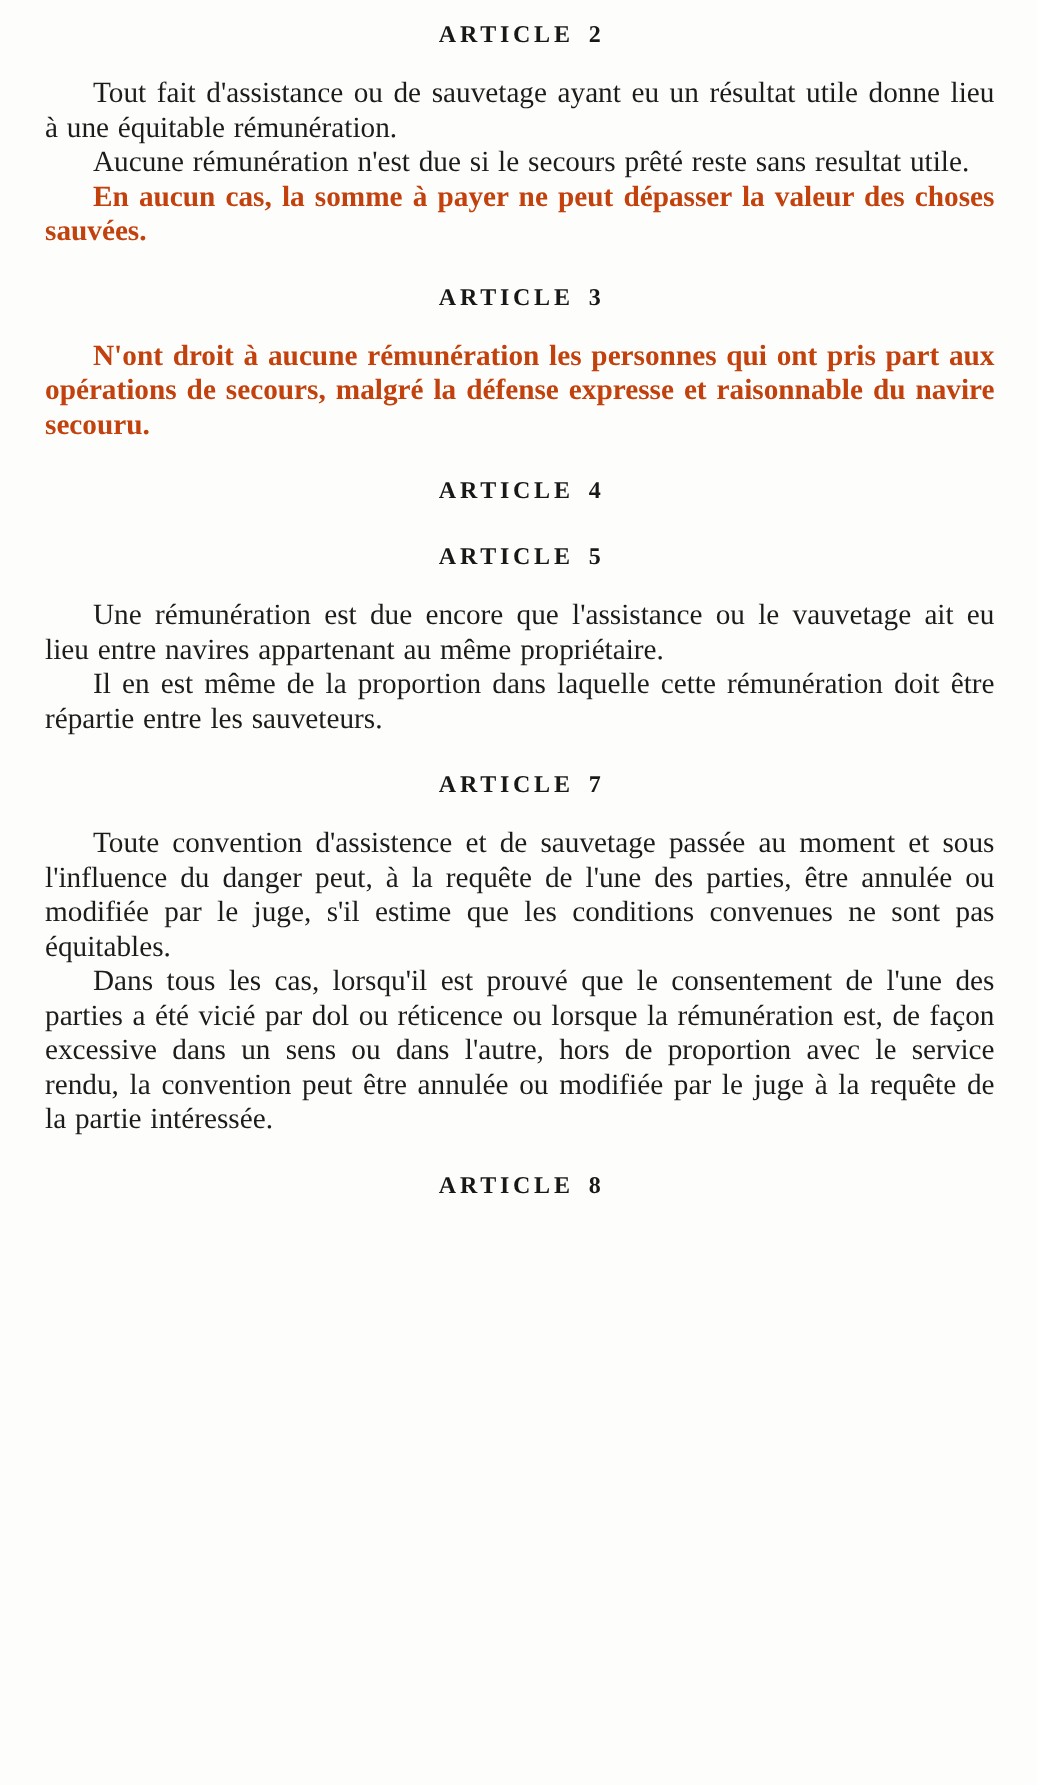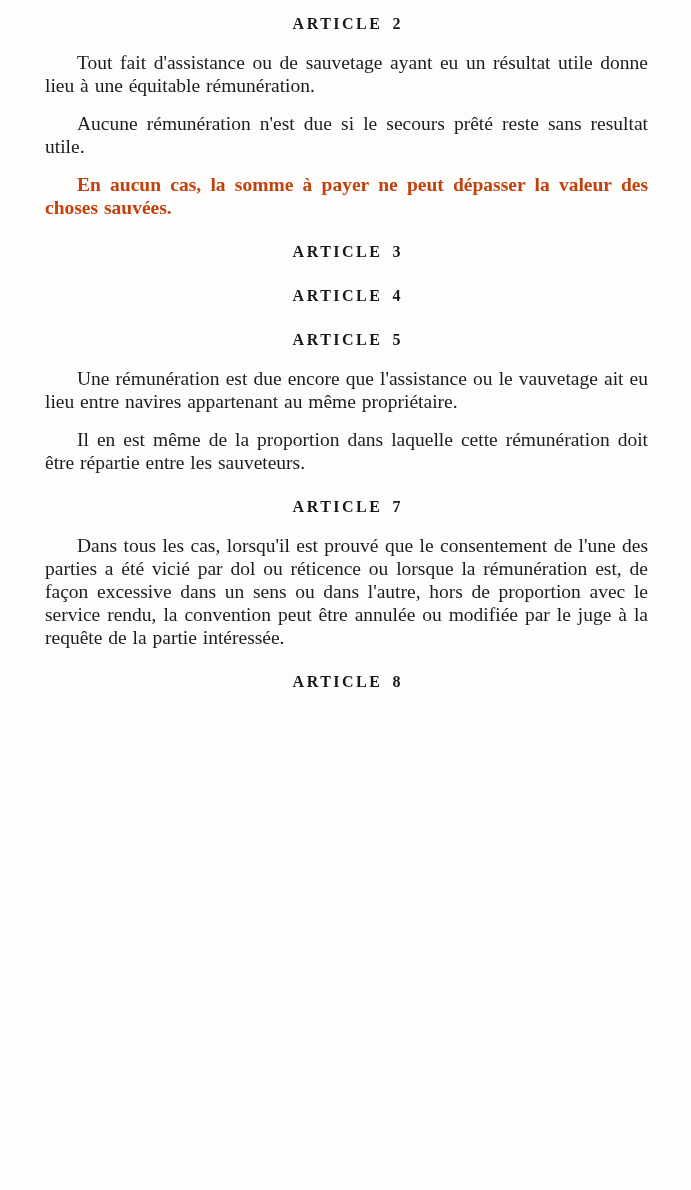--- a/index.html
+++ b/index.html
@@ -32,21 +32,21 @@
     color: #181818;
   }
   h2.article-heading .article-num {
     margin-left: 10px;
     letter-spacing: 0;
   }
   section.article:first-child h2.article-heading {
     margin-top: 2px;
   }
   p.para {
-    margin: 15px;
+    margin: 0;
     text-align: justify;
     text-indent: 32px;
     word-spacing: 1px;
   }
   p.para.heavy {
     font-weight: bold;
     color: #c2410c;
   }
 </style>
 </head>
@@ -56,37 +56,39 @@
 
   <section class="article">
     <h2 class="article-heading"><span>ARTICLE</span><span class="article-num">2</span></h2>
     <p class="para">Tout fait d'assistance ou de sauvetage ayant eu un résultat utile donne lieu à une équitable rémunération.</p>
     <p class="para">Aucune rémunération n'est due si le secours prêté reste sans resultat utile.</p>
     <p class="para heavy">En aucun cas, la somme à payer ne peut dépasser la valeur des choses sauvées.</p>
   </section>
 
   <section class="article">
     <h2 class="article-heading"><span>ARTICLE</span><span class="article-num">3</span></h2>
+    <p class="para heavy">N'ont droit à aucune rémunération les personnes qui ont pris part aux opérations de secours, malgré la défense expresse et raisonnable du navire secouru.</p>
   </section>
 
   <section class="article">
     <h2 class="article-heading"><span>ARTICLE</span><span class="article-num">4</span></h2>
   </section>
 
   <section class="article">
     <h2 class="article-heading"><span>ARTICLE</span><span class="article-num">5</span></h2>
     <p class="para">Une rémunération est due encore que l'assistance ou le vauvetage ait eu lieu entre navires appartenant au même propriétaire.</p>
   </section>
 
   <section class="article">
     <p class="para">Il en est même de la proportion dans laquelle cette rémunération doit être répartie entre les sauveteurs.</p>
   </section>
 
   <section class="article">
     <h2 class="article-heading"><span>ARTICLE</span><span class="article-num">7</span></h2>
+    <p class="para">Toute convention d'assistence et de sauvetage passée au moment et sous l'influence du danger peut, à la requête de l'une des parties, être annulée ou modifiée par le juge, s'il estime que les conditions convenues ne sont pas équitables.</p>
     <p class="para">Dans tous les cas, lorsqu'il est prouvé que le consentement de l'une des parties a été vicié par dol ou réticence ou lorsque la rémunération est, de façon excessive dans un sens ou dans l'autre, hors de proportion avec le service rendu, la convention peut être annulée ou modifiée par le juge à la requête de la partie intéressée.</p>
   </section>
 
   <section class="article">
     <h2 class="article-heading"><span>ARTICLE</span><span class="article-num">8</span></h2>
   </section>
 
 </div>
 
 </body></html>

